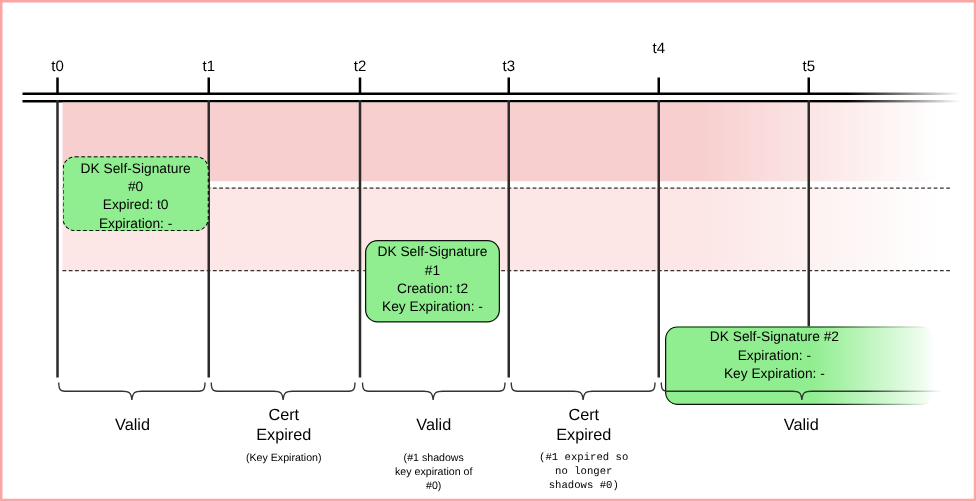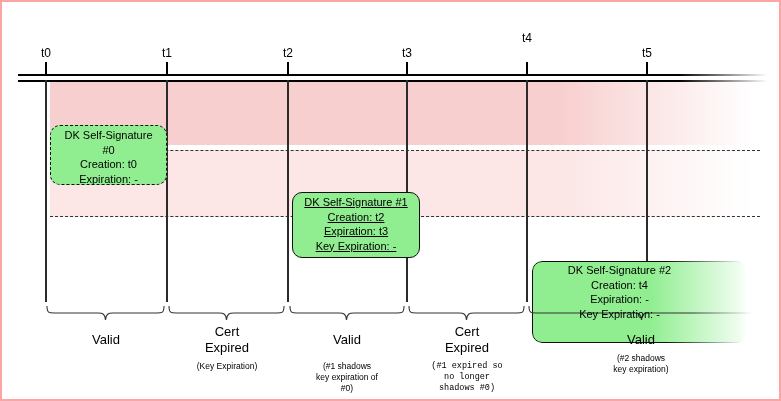--- a/index.html
+++ b/index.html
@@ -161,35 +161,33 @@
 
   <div class="vline" style="left:43px; top:78px; height:222px;"></div>
   <div class="vline" style="left:164px; top:78px; height:222px;"></div>
   <div class="vline" style="left:285px; top:78px; height:222px;"></div>
   <div class="vline" style="left:404px; top:78px; height:222px;"></div>
   <div class="vline" style="left:524px; top:78px; height:222px;"></div>
   <div class="vline" style="left:644px; top:78px; height:222px;"></div>
 
   <div class="sigbox dashed" style="left:48px; top:82px; width:117px; height:60px;">
     <div class="line">DK Self-Signature #0</div>
-    <div class="line">Creation: t0</div>
+    <div class="line">Expired: t0</div>
     <div class="line">Expiration: -</div>
   </div>
 
-  <div class="sigbox solid" style="left:290px; top:149px; width:128px; height:66px;text-decoration:underline;">
+  <div class="sigbox solid" style="left:290px; top:149px; width:108px; height:66px;">
     <div class="line">DK Self-Signature #1</div>
     <div class="line">Creation: t2</div>
-    <div class="line">Expiration: t3</div>
     <div class="line">Key Expiration: -</div>
   </div>
 
-  <div class="sigbox fade" style="left:530px; top:218px; width:215px; height:82px;">
+  <div class="sigbox fade" style="left:530px; top:218px; width:215px; height:63px;">
     <div class="fade-frame"></div>
     <div class="line" style="margin-right:40px;">DK Self-Signature #2</div>
-    <div class="line" style="margin-right:40px;">Creation: t4</div>
     <div class="line" style="margin-right:40px;">Expiration: -</div>
     <div class="line" style="margin-right:40px;">Key Expiration: -</div>
   </div>
 
   <div class="brace" style="left:44px; top:303px; width:119px;">
     <svg width="119" height="16" viewBox="0 0 119 16" fill="none" stroke="#333" stroke-width="1.1">
       <path d="M1 1 C1 8, 3 8, 8 8 L52 8 C57 8, 59 9, 59.5 15 C60 9, 62 8, 67 8 L111 8 C116 8, 118 8, 118 1"></path>
     </svg>
   </div>
   <div class="brace" style="left:166px; top:303px; width:117px;">
@@ -240,17 +238,15 @@
   <div class="seg-label" style="left:405px; top:322px; width:120px;">
     <div class="main">Cert</div>
     <div class="main">Expired</div>
     <div class="sub" style="white-space:pre-line;font-family:Liberation Mono, monospace;">(#1 expired so
 no longer
 shadows #0)</div>
   </div>
 
   <div class="seg-label" style="left:525px; top:330px; width:228px;">
     <div class="main">Valid</div>
-    <div class="sub" style="white-space:pre-line;">(#2 shadows
-key expiration)</div>
   </div>
 
 </div>
 
 </body></html>

